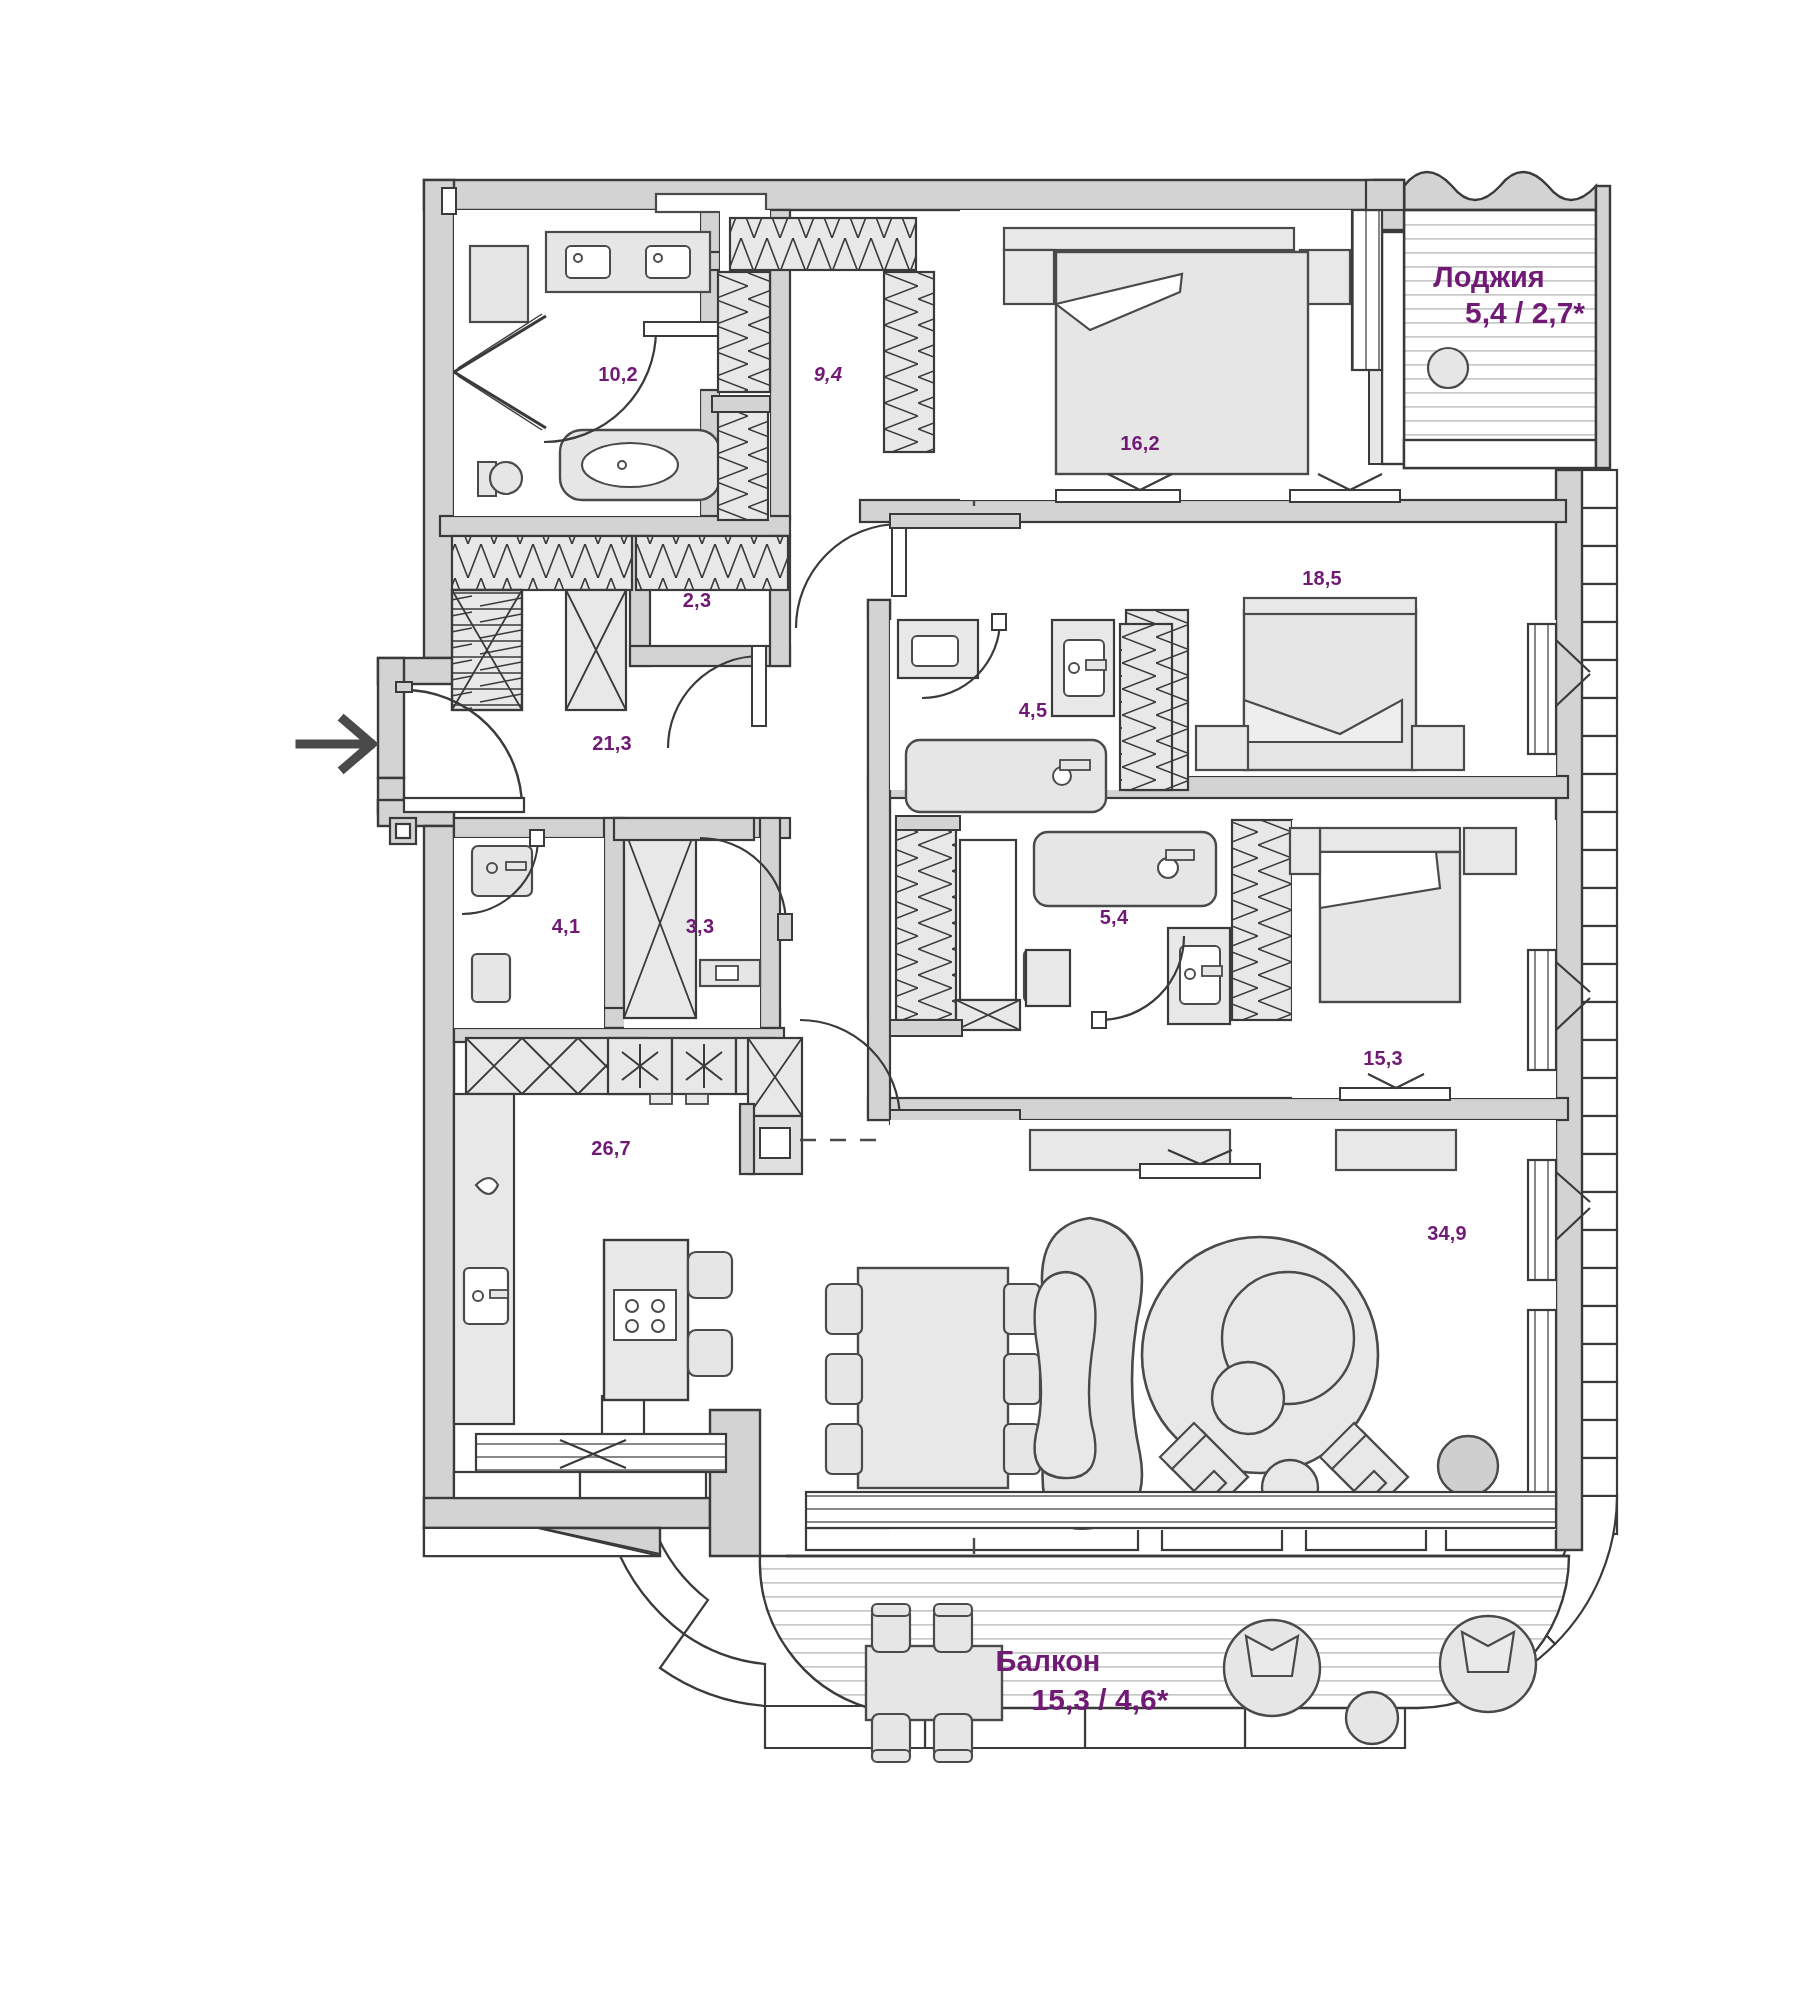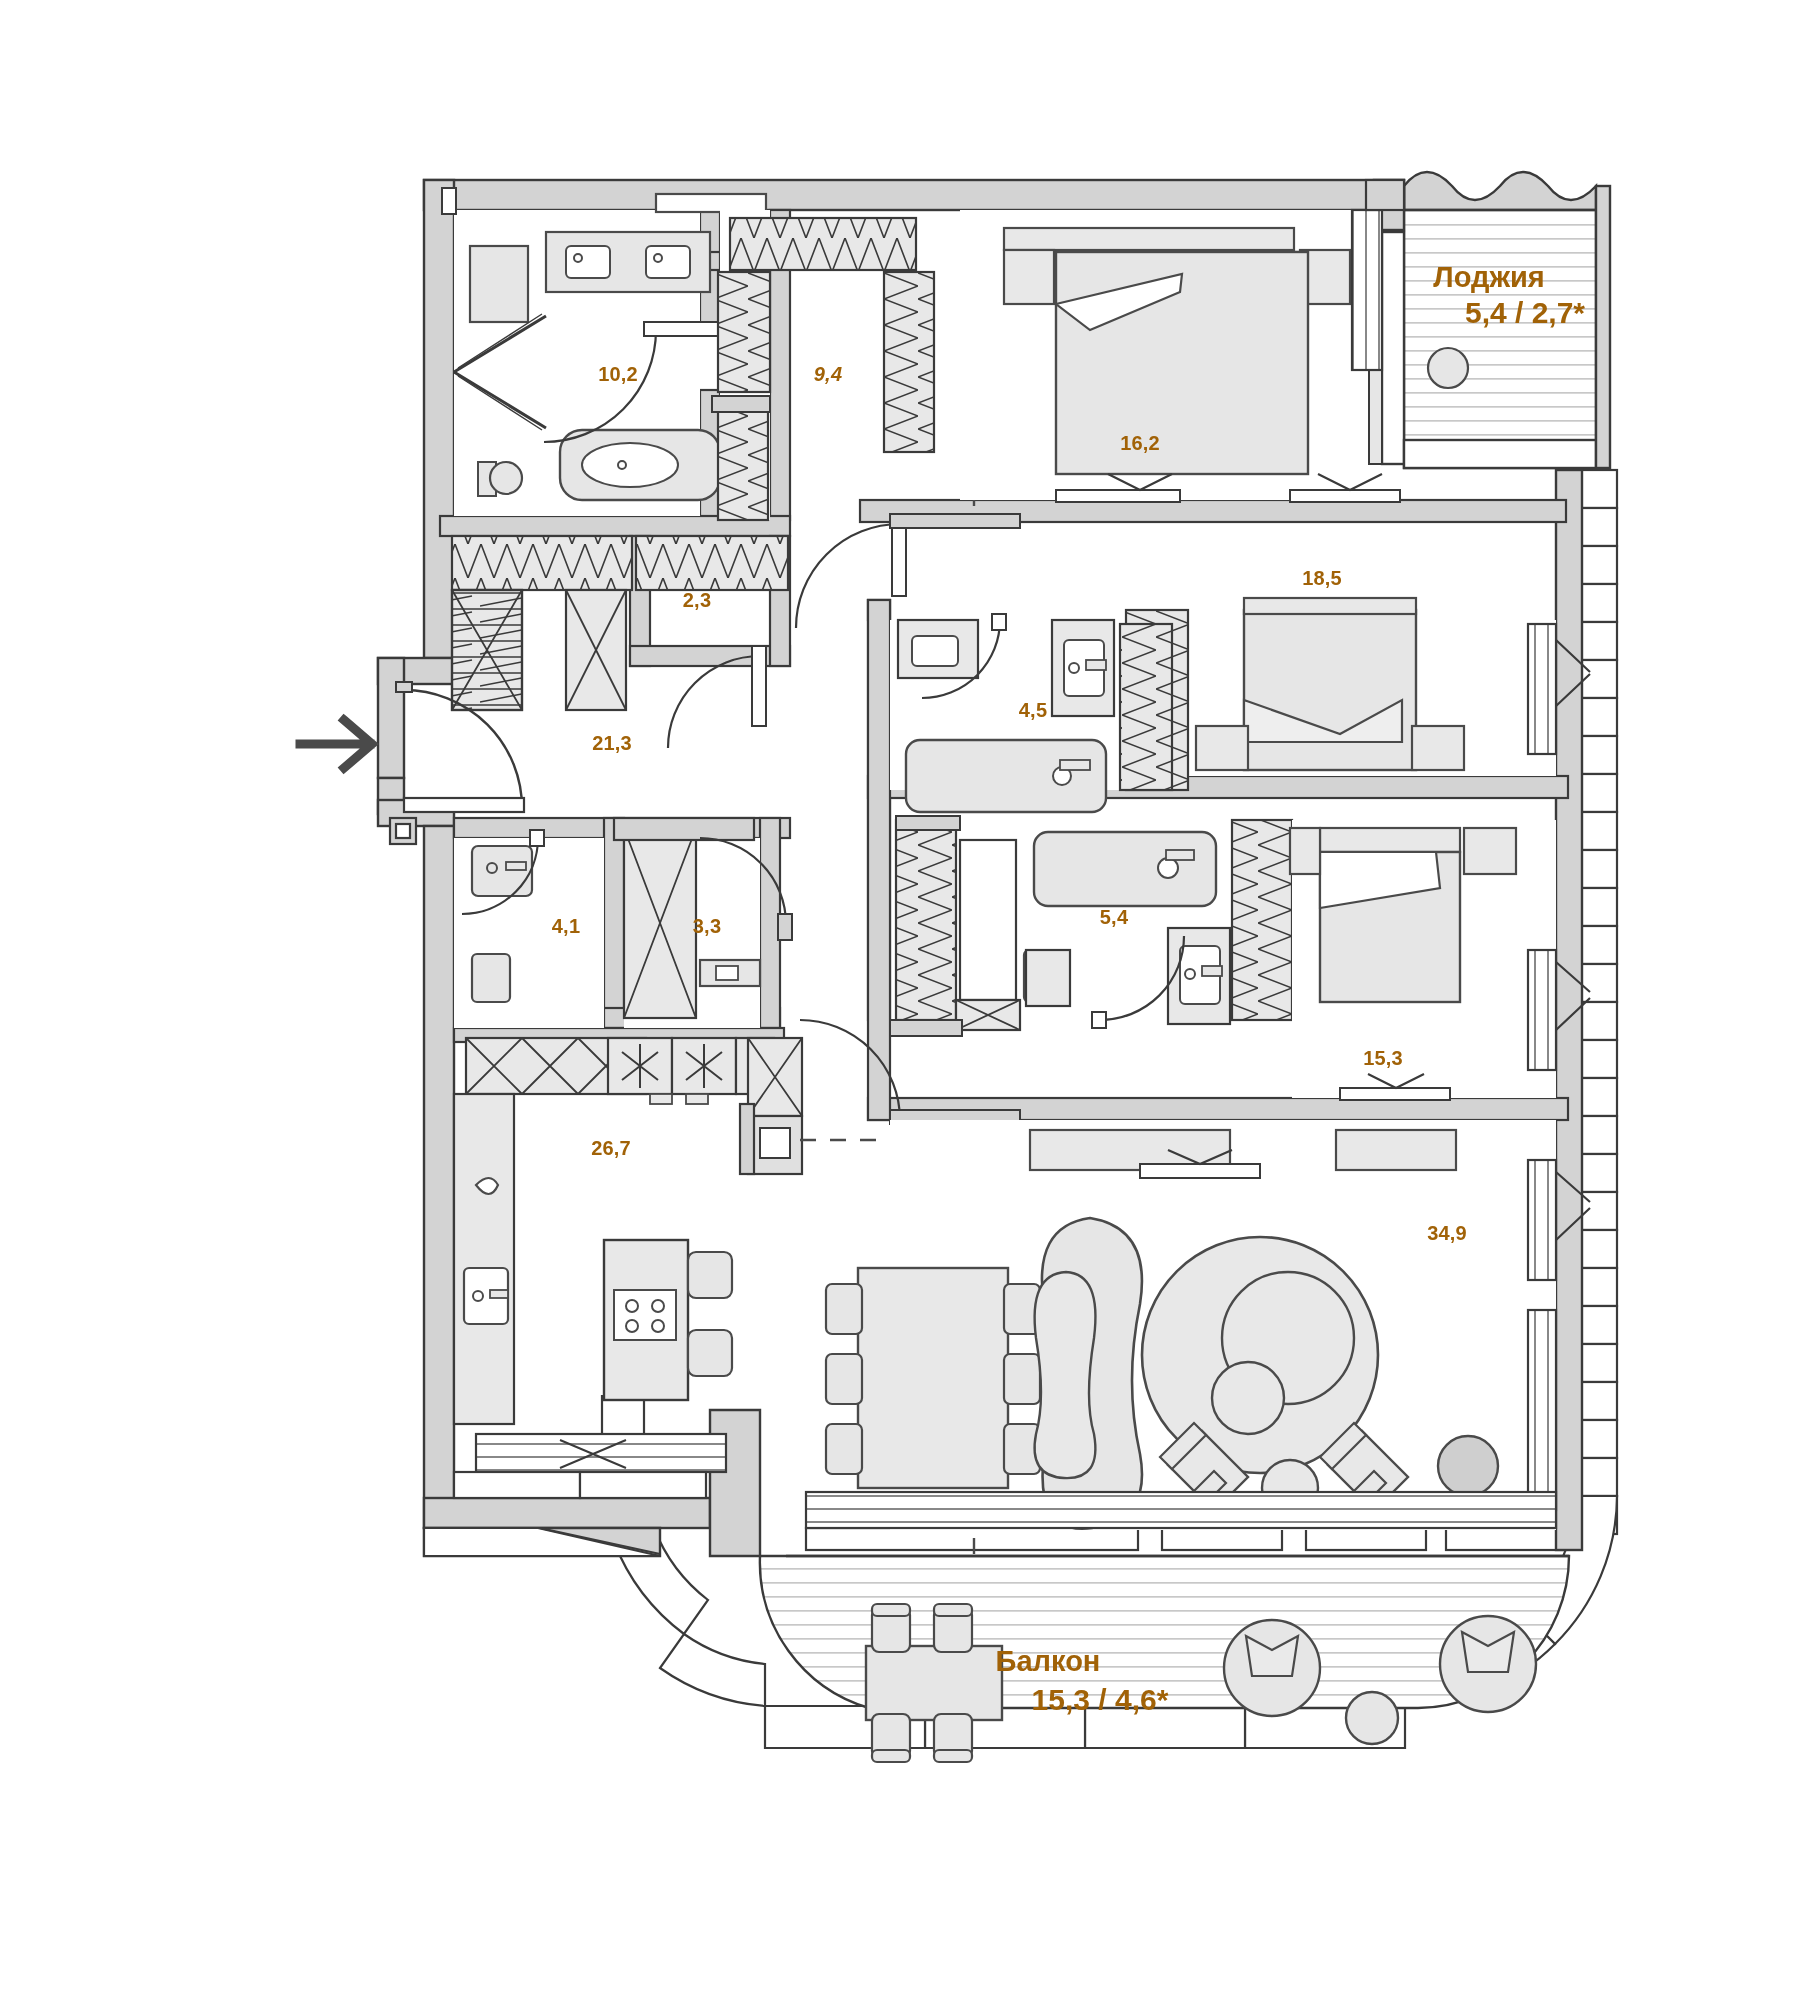--- a/index.html
+++ b/index.html
@@ -1,19 +1,19 @@
 <!DOCTYPE html>
 <html><head>
 <meta charset="utf-8">
 <style>
   html,body{margin:0;padding:0;background:#ffffff;}
   body{font-family:"Liberation Sans","DejaVu Sans",sans-serif;}
   #plan-root{position:relative;width:1800px;height:1991px;background:#ffffff;overflow:hidden;}
   #plan-svg{position:absolute;left:0;top:0;width:1800px;height:1991px;}
-  .lbl{position:absolute;color:#a16207;font-weight:700;white-space:nowrap;}
+  .lbl{position:absolute;color:#701a75;font-weight:700;white-space:nowrap;}
   .lbl-area{font-size:20px;letter-spacing:.2px;}
   .lbl-name{font-size:29px;}
   .lbl-sub{font-size:30px;}
   .lbl-center{transform:translate(-50%,-50%);text-align:center;}
 </style>
 </head>
 <body>
 
 <div id="plan-root">
 
@@ -488,21 +488,21 @@
     </g>
 
   </svg>
 
   <div class="lbl lbl-area lbl-center" style="left:618px;top:374px;">10,2</div>
   <div class="lbl lbl-area lbl-center" style="left:828px;top:374px;font-style:italic;">9,4</div>
   <div class="lbl lbl-area lbl-center" style="left:1140px;top:443px;">16,2</div>
   <div class="lbl lbl-area lbl-center" style="left:697px;top:600px;">2,3</div>
   <div class="lbl lbl-area lbl-center" style="left:592px;top:743px;margin-left:20px;">21,3</div>
   <div class="lbl lbl-area lbl-center" style="left:566px;top:926px;">4,1</div>
-  <div class="lbl lbl-area lbl-center" style="left:700px;top:926px;margin-left:7px;">3,3</div>
+  <div class="lbl lbl-area lbl-center" style="left:700px;top:926px;">3,3</div>
   <div class="lbl lbl-area lbl-center" style="left:611px;top:1148px;">26,7</div>
   <div class="lbl lbl-area lbl-center" style="left:1322px;top:578px;">18,5</div>
   <div class="lbl lbl-area lbl-center" style="left:1033px;top:710px;">4,5</div>
   <div class="lbl lbl-area lbl-center" style="left:1114px;top:917px;">5,4</div>
   <div class="lbl lbl-area lbl-center" style="left:1383px;top:1058px;">15,3</div>
   <div class="lbl lbl-area lbl-center" style="left:1447px;top:1233px;">34,9</div>
 
   <div class="lbl lbl-name lbl-center" style="left:1489px;top:277px;">Лоджия</div>
   <div class="lbl lbl-sub lbl-center" style="left:1489px;top:313px;margin-left:36px;">5,4 / 2,7*</div>
 

